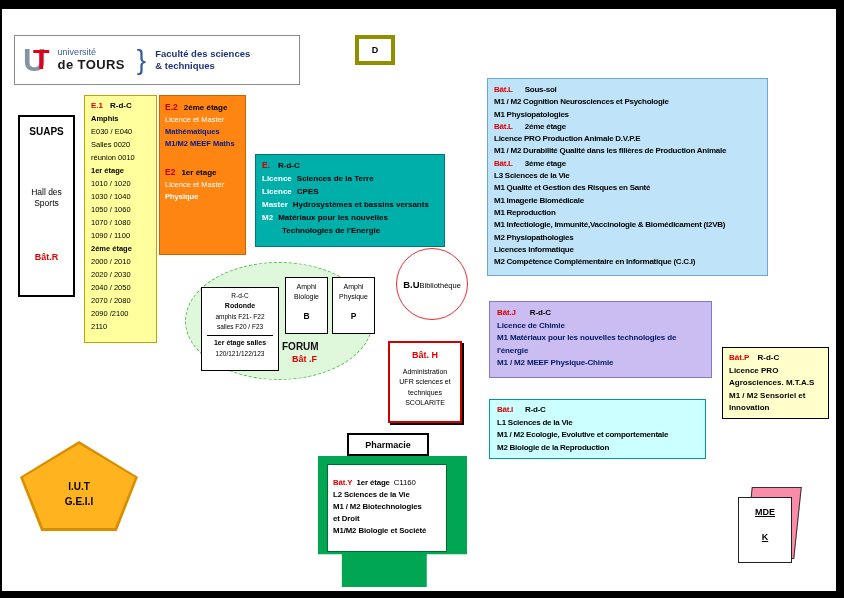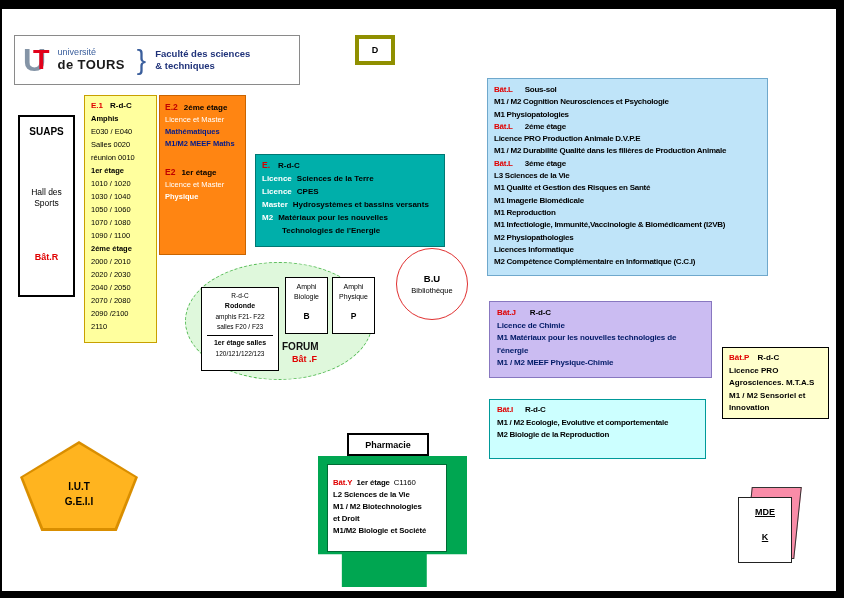--- a/index.html
+++ b/index.html
@@ -79,21 +79,21 @@
 
   
   .amphi { width:43px; height:57px; background:#fff; border:1px solid #000;
     text-align:center; font-size:7px; line-height:1.4; padding-top:4px; z-index:3; }
   .amphi-bio { left:283px; top:268px; }
   .amphi-phy { left:330px; top:268px; }
   .amphi-letter { font-size:8.5px; font-weight:bold; margin-top:9px; }
 
   
   .bu { left:394px; top:239px; width:72px; height:72px; border:1.5px solid #E03030;
-    border-radius:50%; background:#fff; display:flex; flex-direction:column;
+    border-radius:50%; background:#fff; display:flex; flex-direction:row;
     align-items:center; justify-content:center; z-index:2; }
   .bu-title { font-size:9.5px; font-weight:bold; }
   .bu-sub { font-size:7.5px; margin-top:2px; }
 
   
   .bath { left:386px; top:332px; width:74px; height:82px; background:#fff;
     border:2px solid #D00000; box-shadow:2px 2px 0 #000; text-align:center;
     padding-top:6px; font-size:7px; line-height:1.5; z-index:3; }
   .bath-code { color:#E00000; font-weight:bold; font-size:9px; margin-bottom:4px; }
 
@@ -278,20 +278,27 @@
     <div>Amphi</div>
     <div>Physique</div>
     <div class="amphi-letter">P</div>
   </div>
 
   <div class="abs bu">
     <div class="bu-title">B.U</div>
     <div class="bu-sub">Bibliothèque</div>
   </div>
 
+  <div class="abs bath">
+    <div class="bath-code">Bât. H</div>
+    <div>Administration</div>
+    <div>UFR sciences et</div>
+    <div>techniques</div>
+    <div>SCOLARITE</div>
+  </div>
 
   <div class="abs batj">
     <div>
       <span class="code">Bât.J</span><span>R-d-C</span>
     </div>
     <div class="line">Licence de Chimie</div>
     <div class="line">M1  Matériaux pour les nouvelles technologies de</div>
     <div class="line">l'énergie</div>
     <div class="line">M1 / M2 MEEF Physique-Chimie</div>
   </div>
@@ -303,20 +310,21 @@
     <div>Licence PRO</div>
     <div>Agrosciences. M.T.A.S</div>
     <div>M1 / M2 Sensoriel et</div>
     <div>Innovation</div>
   </div>
 
   <div class="abs bati">
     <div>
       <span class="code">Bât.I</span><span>R-d-C</span>
     </div>
+    <div>L1 Sciences de la Vie</div>
     <div>M1 / M2 Ecologie, Evolutive et comportementale</div>
     <div>M2 Biologie de la Reproduction</div>
   </div>
 
   <div class="abs pharm">
     <span>Pharmacie</span>
   </div>
 
   <div class="abs baty">
     <div class="baty-card">

